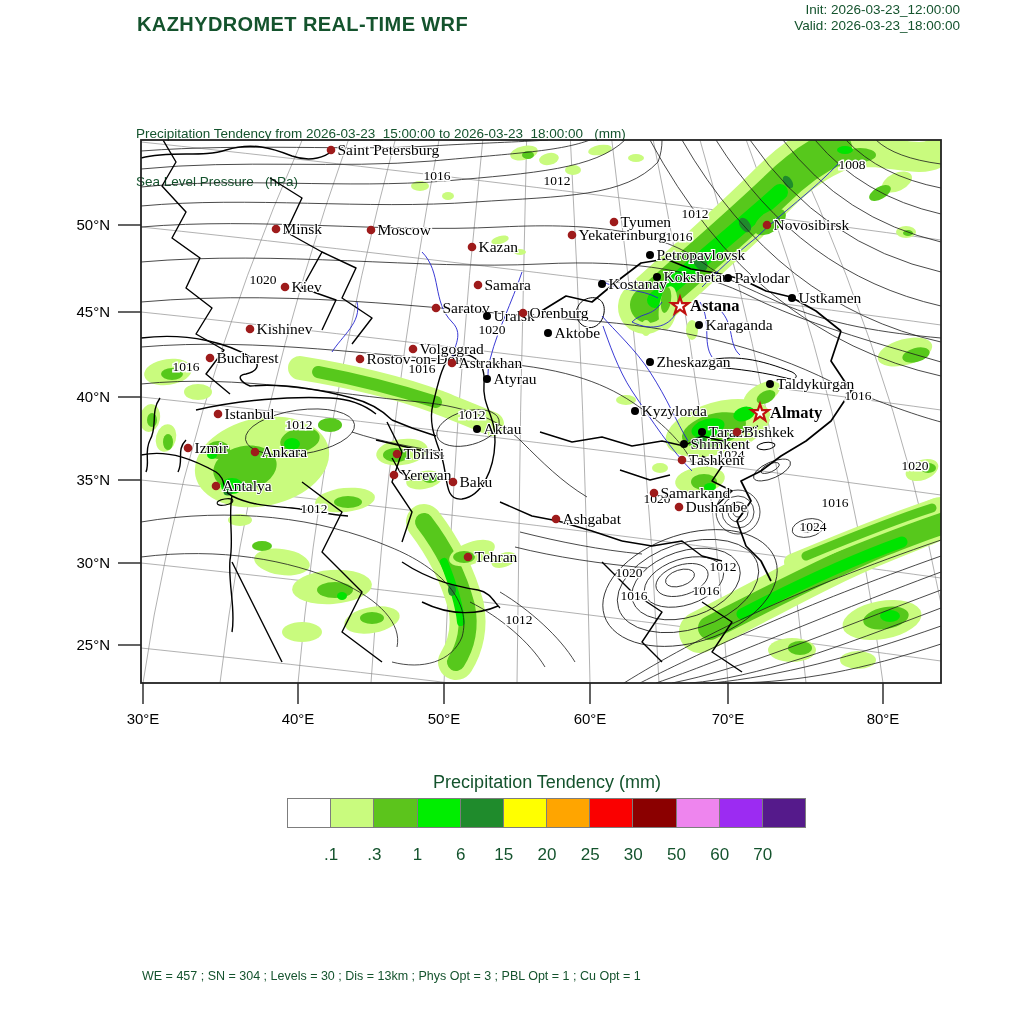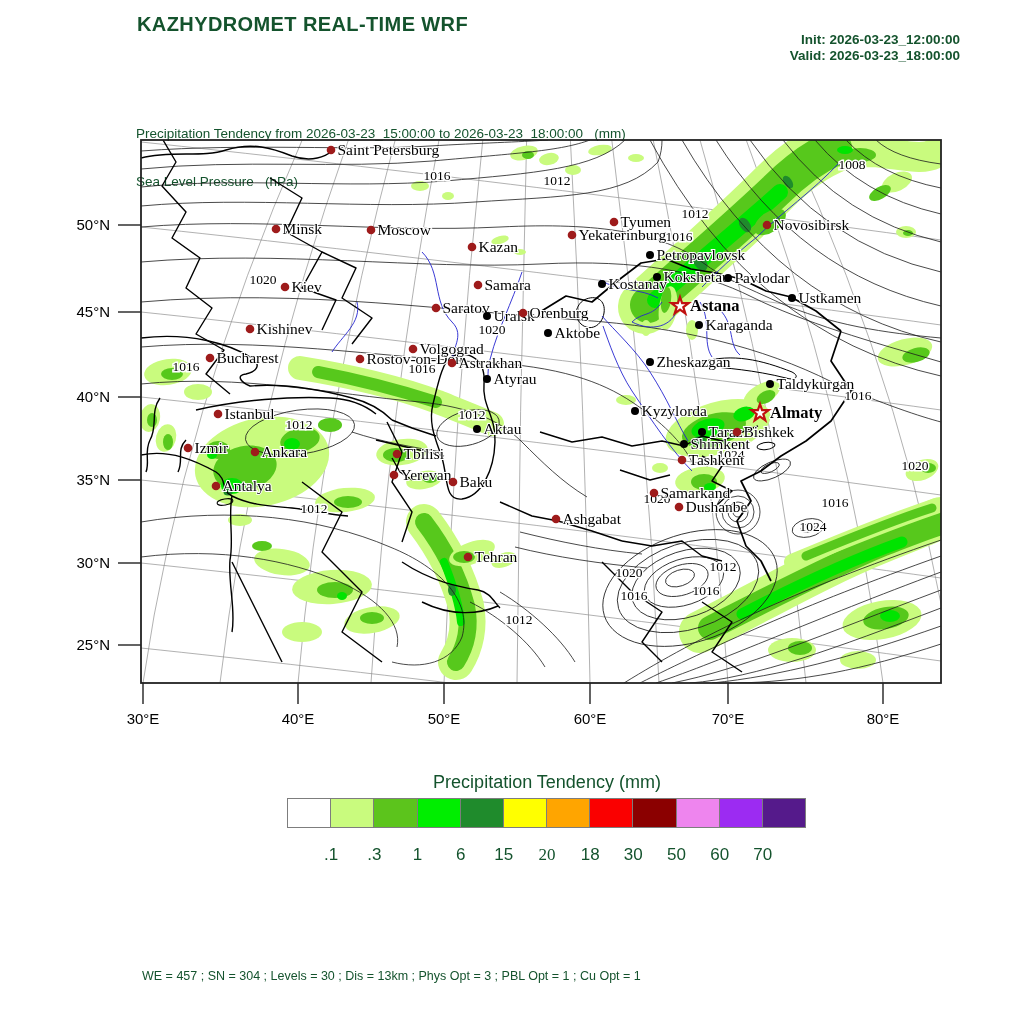--- a/index.html
+++ b/index.html
@@ -1,19 +1,19 @@
 <!DOCTYPE html>
 <html><head>
 <meta charset="utf-8">
 <style>
   html,body{margin:0;padding:0;background:#fff;}
   .page{position:relative;width:1024px;height:1024px;background:#fff;overflow:hidden;
         font-family:"Liberation Sans",sans-serif;color:#14532d;}
   .hdr-title{position:absolute;left:137px;top:13px;font-size:20px;font-weight:bold;letter-spacing:.4px;}
-  .hdr-right{position:absolute;right:64px;top:32px;text-align:right;font-size:13.5px;font-weight:bold;line-height:16px;}
+  .hdr-right{position:absolute;right:64px;top:2px;text-align:right;font-size:13.5px;font-weight:normal;line-height:16px;}
   .subtitle{position:absolute;left:136px;top:94px;font-size:13.5px;line-height:16px;white-space:pre;}
   .legend-title{position:absolute;left:288px;top:772px;width:518px;text-align:center;font-size:18px;}
   #legend-boxes{position:absolute;left:288px;top:798px;width:518px;height:30px;display:flex;}
   .legend-box{flex:1;border:1px solid #7d7d7d;margin-left:-1px;}
   #legend-labels{position:absolute;left:288px;top:845px;width:518px;height:24px;font-size:17px;}
   .legend-label{position:absolute;transform:translateX(-50%);}
   .footer{position:absolute;left:142px;top:969px;font-size:12.5px;line-height:15px;}
   svg text{user-select:none;}
 </style>
 </head>
@@ -523,22 +523,22 @@
       <div class="legend-box" style="background: rgb(238, 133, 238);"></div>
       <div class="legend-box" style="background: rgb(156, 43, 242);"></div>
       <div class="legend-box" style="background: rgb(85, 26, 139);"></div>
     </div>
   <div id="legend-labels">
       <span class="legend-label" style="left: 43.1667px;">.1</span>
       <span class="legend-label" style="left: 86.3333px;">.3</span>
       <span class="legend-label" style="left: 129.5px;">1</span>
       <span class="legend-label" style="left: 172.667px;">6</span>
       <span class="legend-label" style="left: 215.833px;">15</span>
-      <span class="legend-label" style="left: 259px; font-family: Liberation Serif, serif;">20</span>
-      <span class="legend-label" style="left: 302.167px;">18</span>
+      <span class="legend-label" style="left: 259px;">20</span>
+      <span class="legend-label" style="left: 302.167px;">25</span>
       <span class="legend-label" style="left: 345.333px;">30</span>
       <span class="legend-label" style="left: 388.5px;">50</span>
       <span class="legend-label" style="left: 431.667px;">60</span>
       <span class="legend-label" style="left: 474.833px;">70</span>
     </div>
 
   <div class="footer">
     <div>WE = 457 ; SN = 304 ; Levels = 30 ; Dis = 13km ; Phys Opt = 3 ; PBL Opt = 1 ; Cu Opt = 1</div>
   </div>
 </div>

